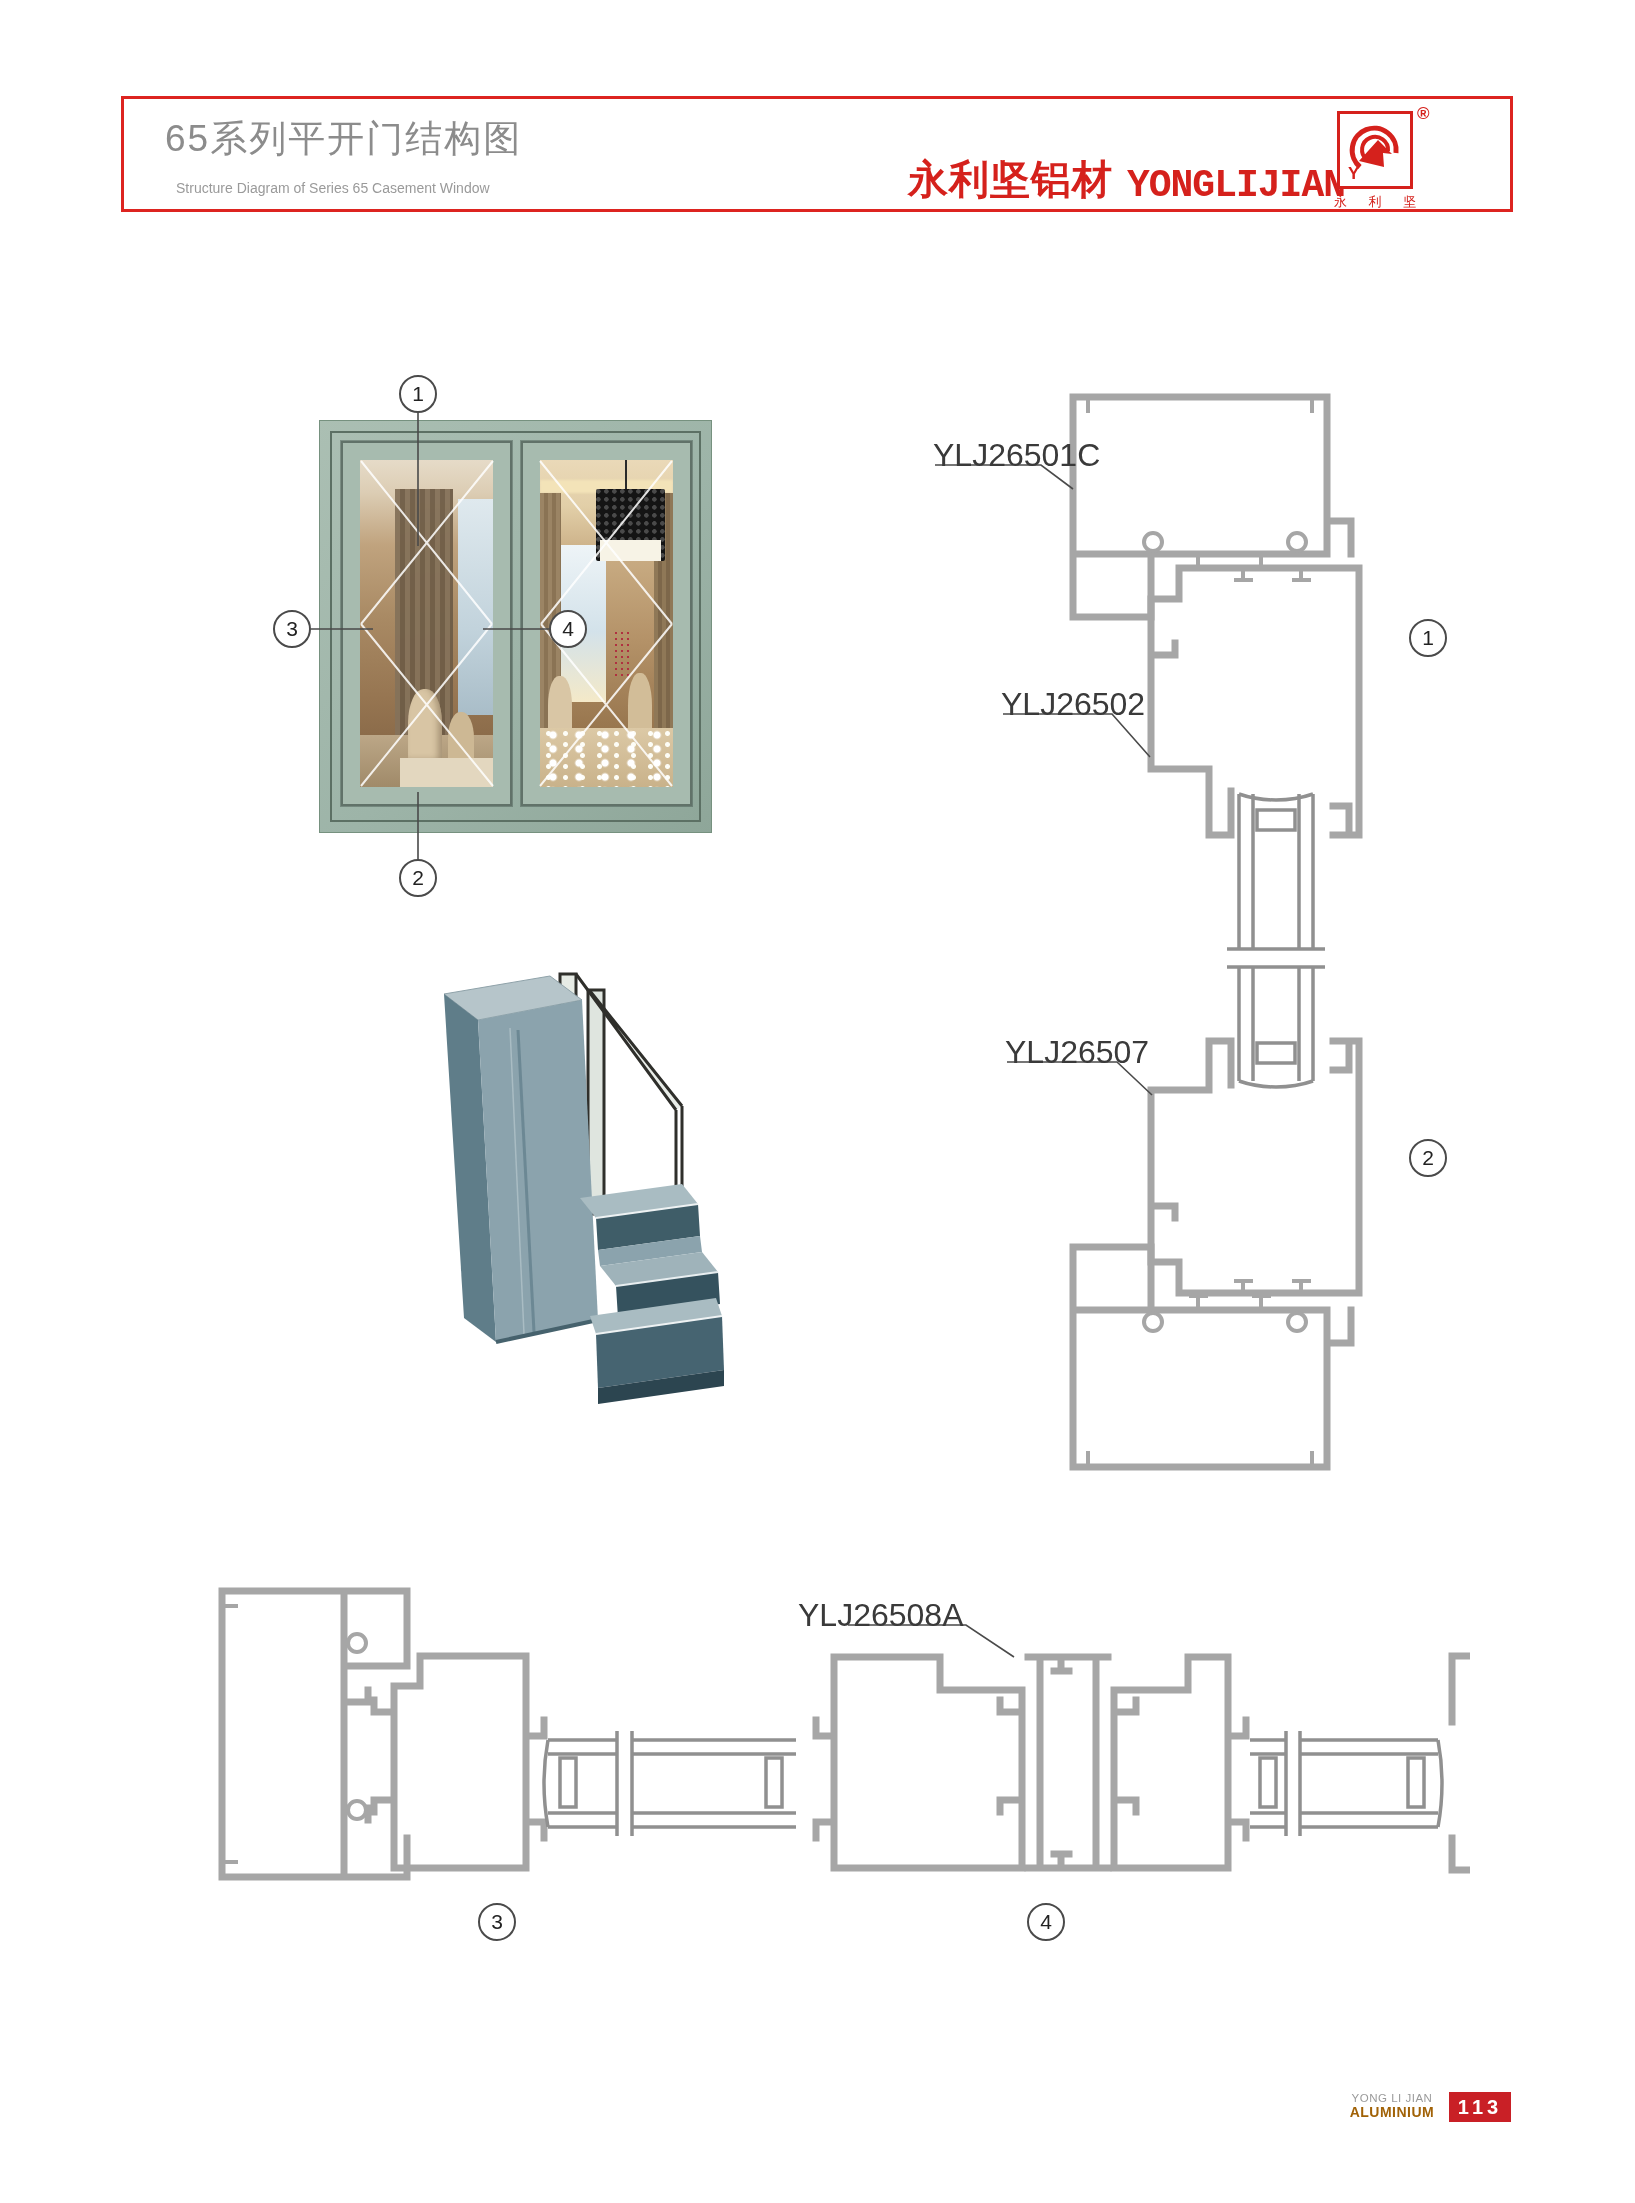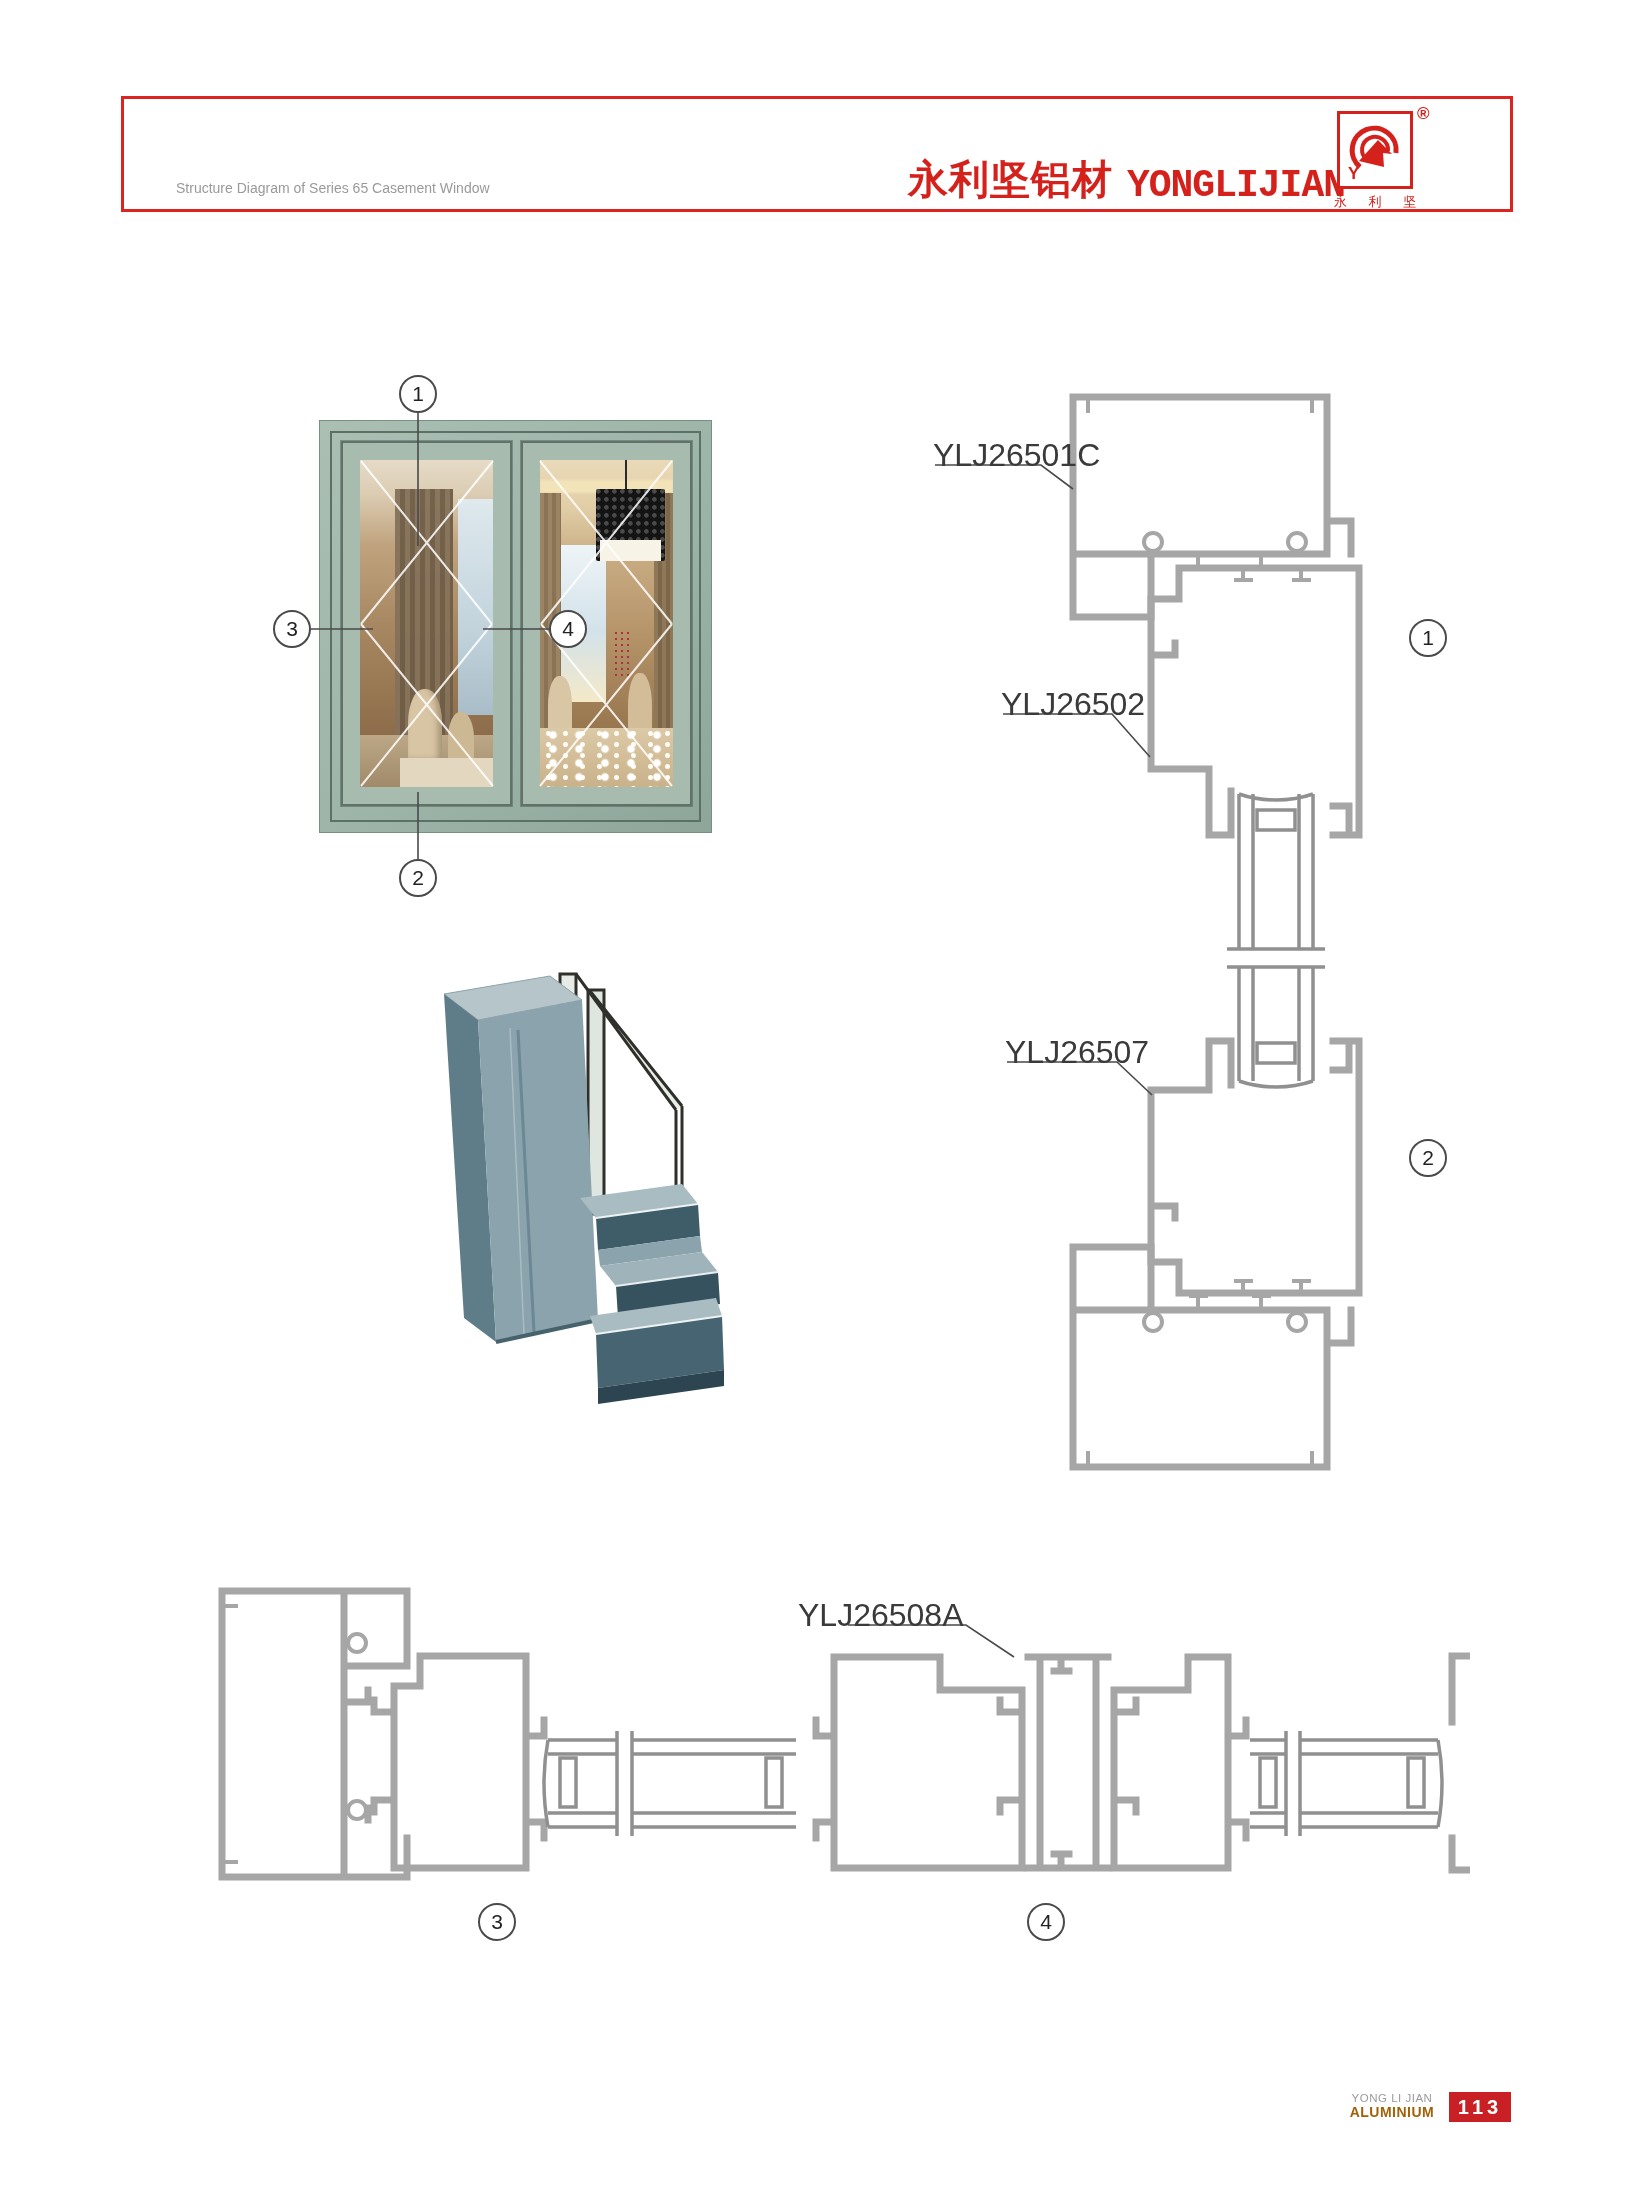--- a/index.html
+++ b/index.html
@@ -91,20 +91,21 @@
   .f-pagebox{position:absolute;left:1449px;top:2092px;width:62px;height:30px;background:#c92026;
              color:#ffffff;display:flex;align-items:center;justify-content:center;
              font-size:20px;font-weight:bold;letter-spacing:4px;}
 </style>
 </head>
 <body>
 
 <div class="page">
 
   <div class="header-box"></div>
+  <div class="title-cn">65系列平开门结构图</div>
   <div class="title-en">Structure Diagram of Series 65 Casement Window</div>
 
   <div class="brand-row">
     <span class="brand-cn">永利坚铝材</span>
     <span class="brand-en">YONGLIJIAN</span>
   </div>
 
   <div class="logo-square">
     <svg width="70" height="72" viewBox="0 0 70 70">
       <path d="M20,52 A22,22 0 1 1 56,38" stroke="#d5211c" stroke-width="5" fill="none"></path>

